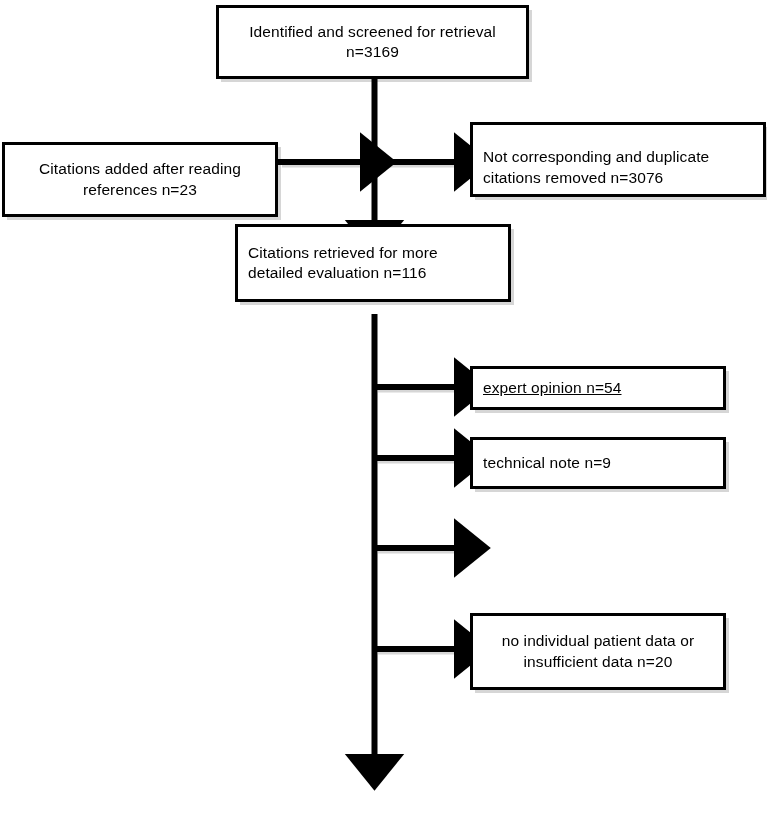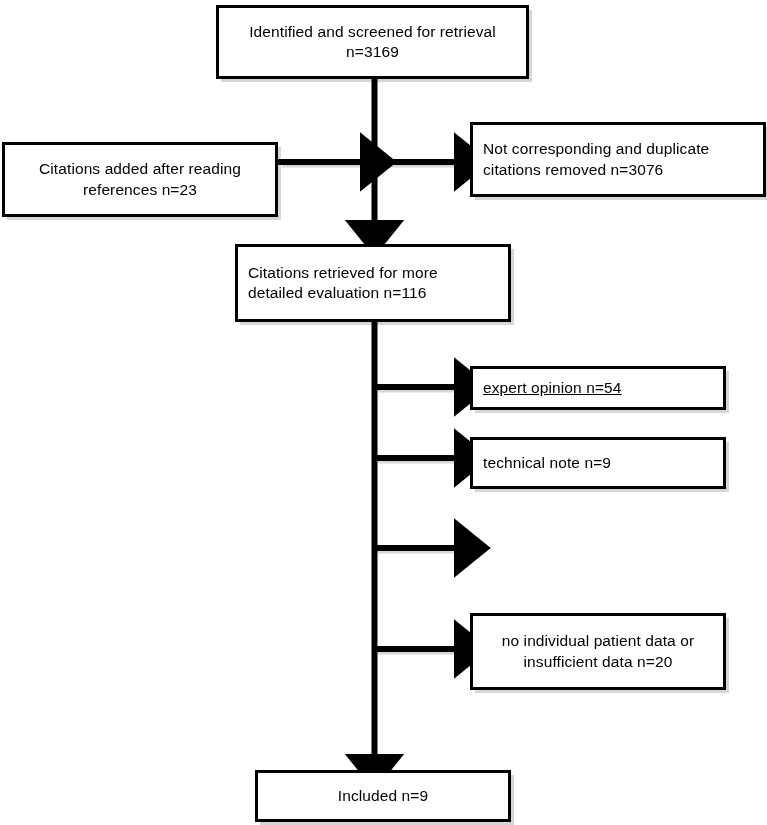--- a/index.html
+++ b/index.html
@@ -43,22 +43,22 @@
     line-height: 1.32;
     letter-spacing: 0.1px;
     white-space: pre-line;
   }
   .align-center .node-label { text-align: center; width: 100%; }
   .align-left   .node-label { text-align: left;  width: 100%; }
 
   
   #node-identified      { left: 216px; top: 5px;   width: 313px; height: 74px; }
   #node-citations-added { left: 2px;   top: 122px; width: 276px; height: 75px; margin-top: 20px; }
-  #node-removed         { left: 470px; top: 122px; width: 296px; height: 75px; }
-  #node-retrieved       { left: 235px; top: 244px; width: 276px; height: 78px; }
+  #node-removed         { left: 470px; top: 122px; width: 296px; height: 75px; align-items: flex-end; }
+  #node-retrieved       { left: 235px; top: 224px; width: 276px; height: 78px; }
   #node-expert          { left: 470px; top: 366px; width: 256px; height: 44px; text-decoration: underline; }
   #node-technical       { left: 470px; top: 437px; width: 256px; height: 52px; }
   #node-systematic      { left: 470px; top: 512px; width: 256px; height: 77px; }
   #node-nodata          { left: 470px; top: 613px; width: 256px; height: 77px; }
   #node-included        { left: 255px; top: 770px; width: 256px; height: 52px; }
 </style>
 </head>
 <body>
 
 <div id="flow-canvas">
@@ -123,17 +123,14 @@
   <div class="node align-left" id="node-technical">
     <span class="node-label">technical note n=9</span>
   </div>
 
 
   <div class="node align-center" id="node-nodata">
     <span class="node-label">no individual patient data or
 insufficient data n=20</span>
   </div>
 
-  <div class="node align-center" id="node-included">
-    <span class="node-label">Included n=9</span>
-  </div>
 
 </div>
 
 </body></html>

